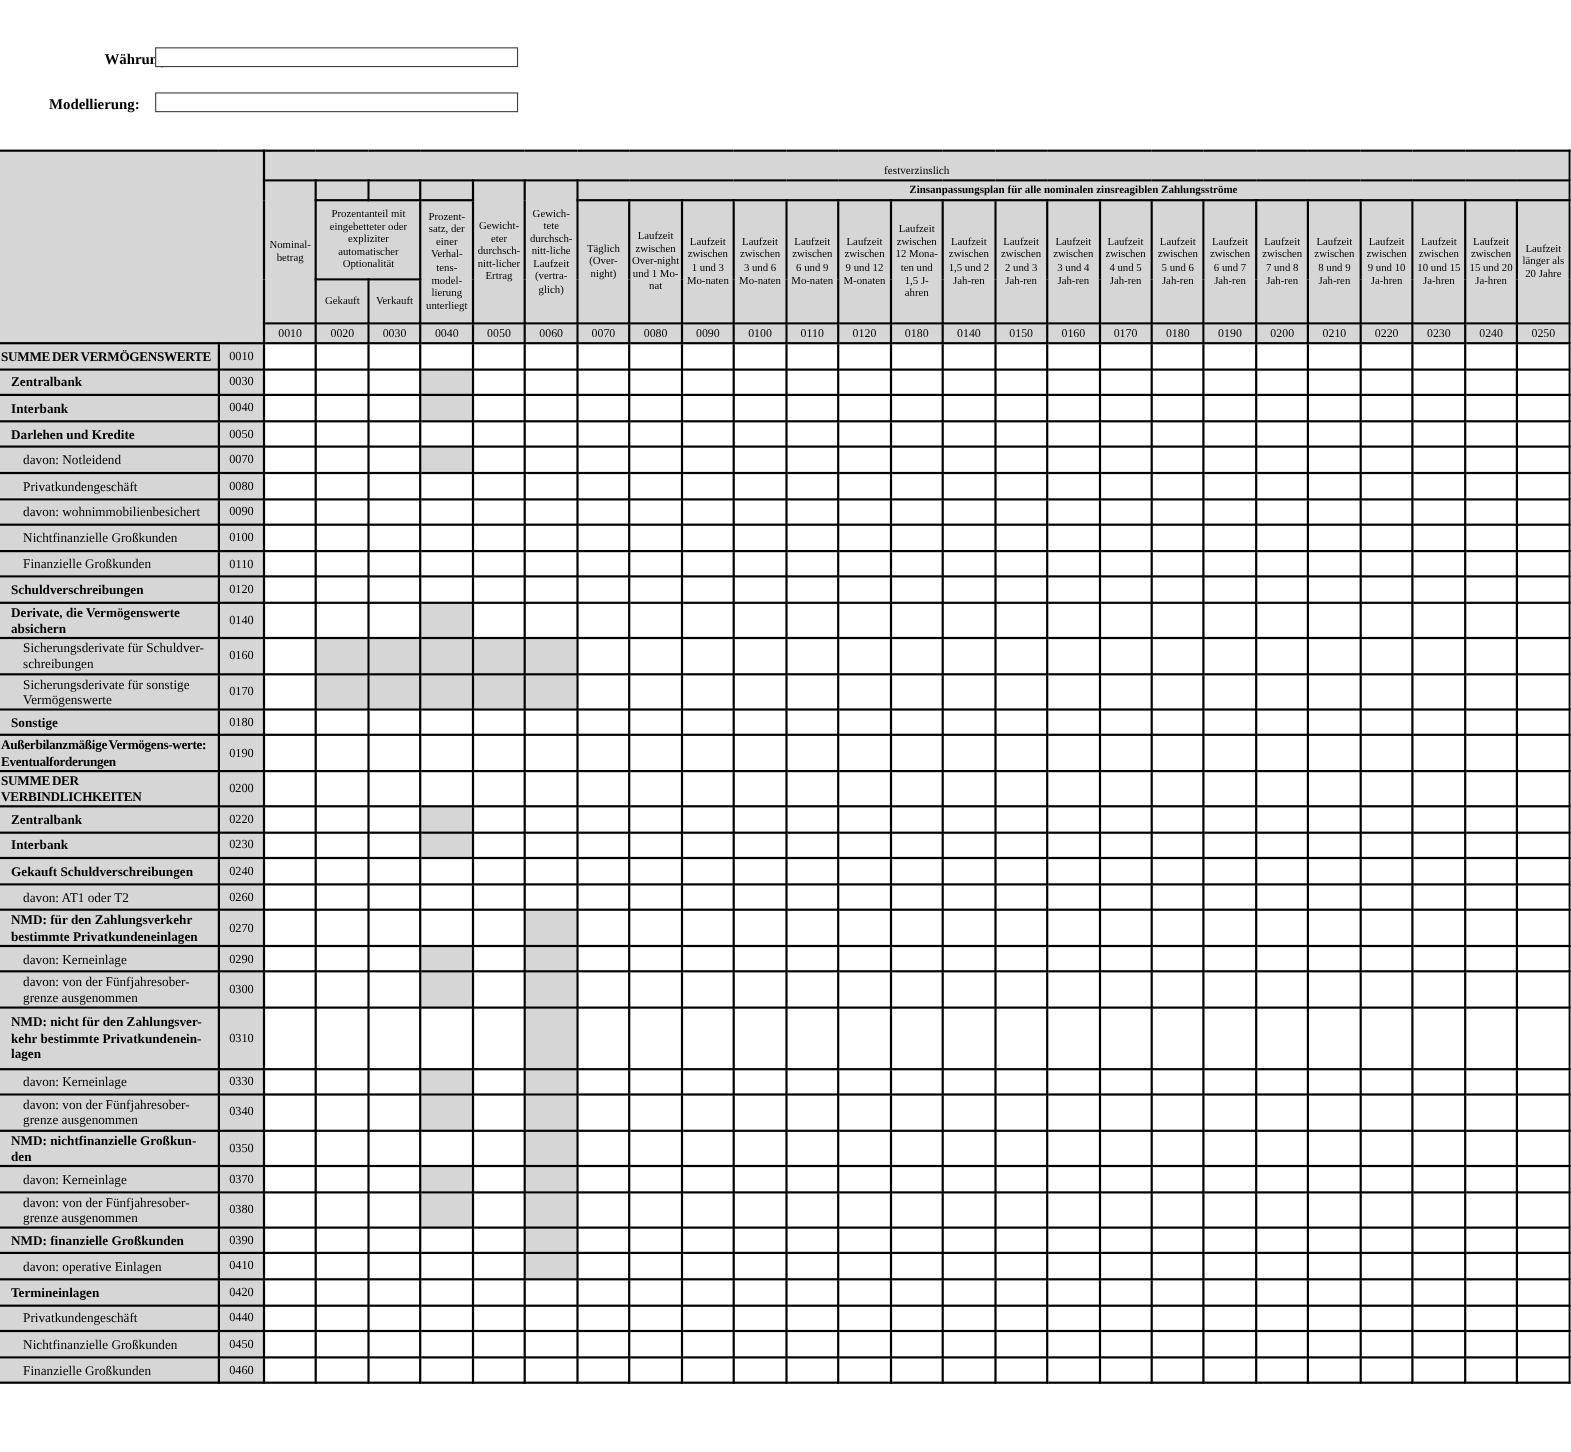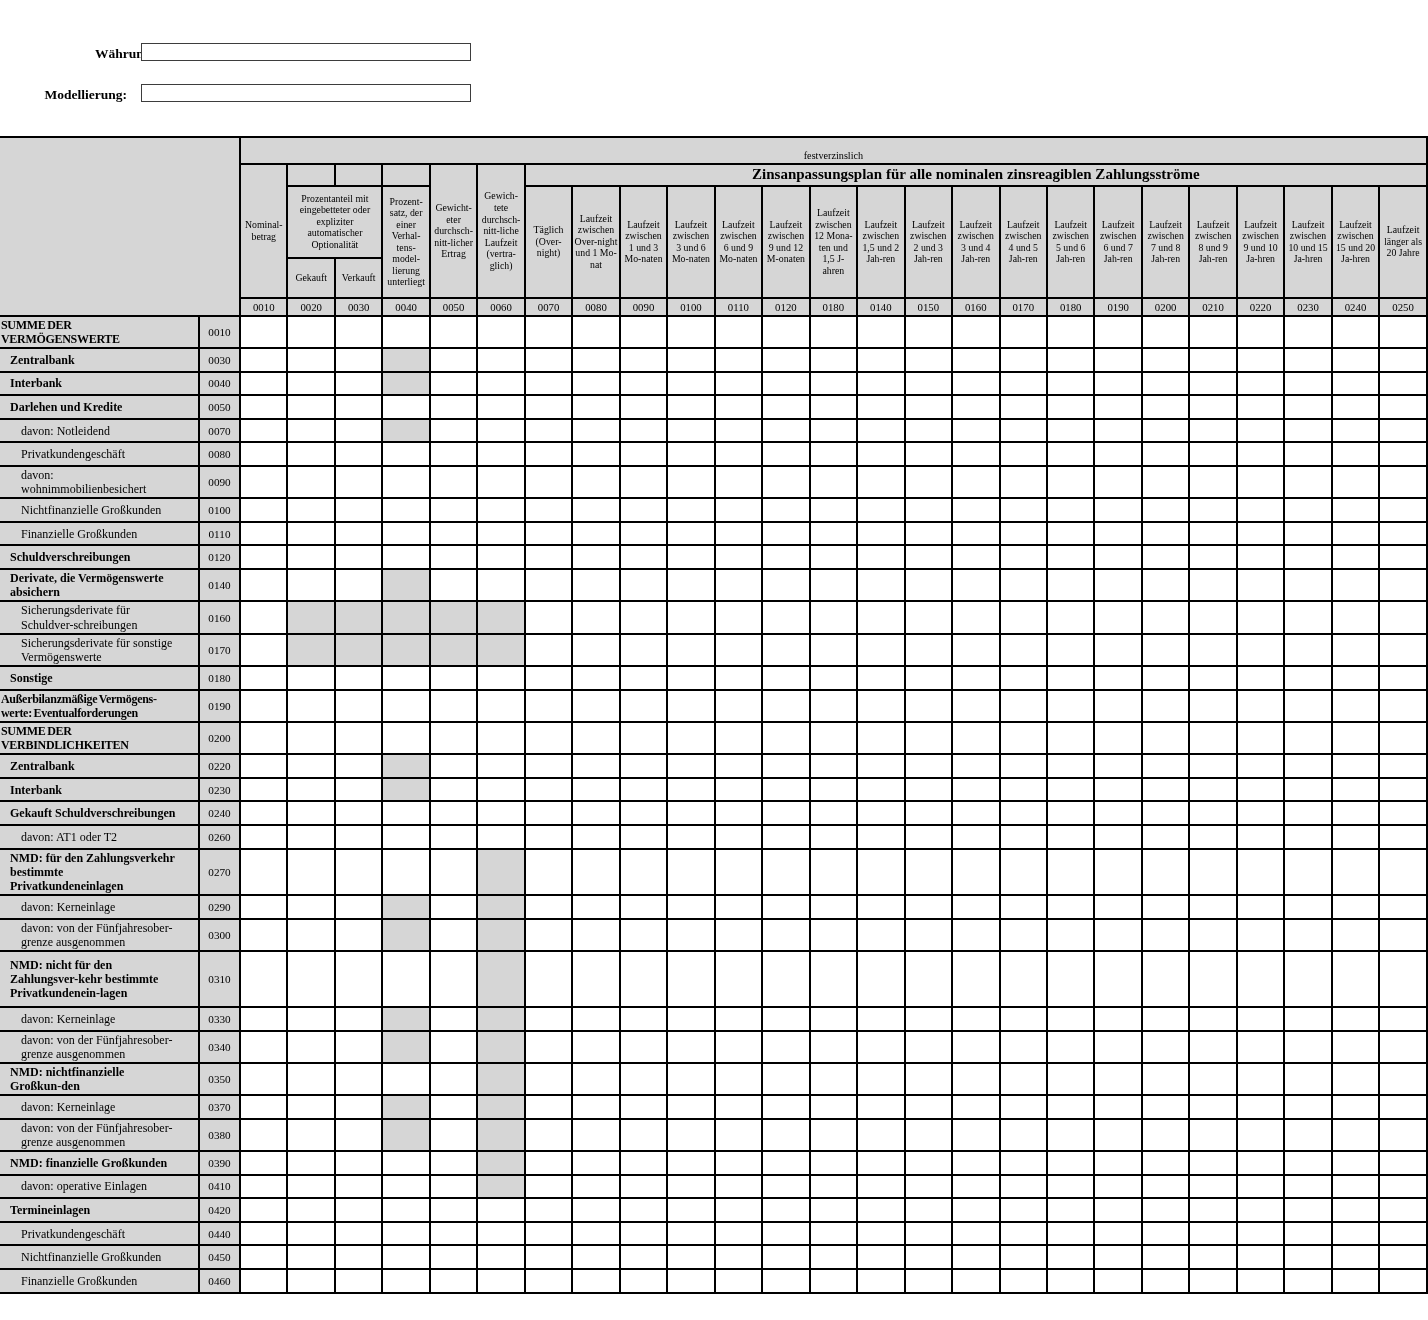--- a/index.html
+++ b/index.html
@@ -25,33 +25,33 @@
   }
   .grid th,.grid td{border:2px solid #000;padding:0;overflow:hidden;}
   .grid thead th{
     background:#d6d6d6;font-weight:normal;font-size:9.8px;line-height:1.18;
     text-align:center;vertical-align:middle;padding:1px;
   }
   th.corner{background:#d6d6d6;border-left:none;border-right-width:2.5px;}
   tr.r1{height:27px;}
   tr.r1 th.band{font-size:10.2px;vertical-align:bottom;padding-bottom:1px;margin-left:28px;}
   tr.r2{height:18px;}
-  tr.r2 th.subband{font-weight:bold;font-size:15px;font-family:Liberation Serif, serif;}
+  tr.r2 th.subband{font-weight:bold;font-size:10px;font-family:Liberation Serif, serif;}
   tr.r3{height:72px;}
   tr.r4{height:40px;}
   tr.codes{height:18px;}
   tr.codes td{background:#d6d6d6;font-size:10.8px;text-align:center;vertical-align:middle;}
   
   tbody tr.h1{height:23.6px;}
   tbody tr.h2{height:26px;}
   tbody tr.h3{height:56px;}
   th.rowlabel{
     background:#d6d6d6;text-align:left;vertical-align:middle;
     font-size:12px;line-height:1.18;border-left:none;
-    padding:1px 20px 1px 0;font-weight:normal;
+    padding:1px 2px 1px 0;font-weight:normal;
   }
   th.rowlabel.b{font-weight:bold;}
   th.rowlabel.lvl0{padding-left:1px;letter-spacing:-0.3px;word-spacing:-1px;}
   th.rowlabel.lvl1{padding-left:10px;margin-top:35px;}
   th.rowlabel.lvl2{padding-left:21px;}
   td.rowcode{
     background:#d6d6d6;text-align:center;vertical-align:middle;
     font-size:11.2px;border-right-width:2.5px;
   }
   td.cell{background:#ffffff;}

